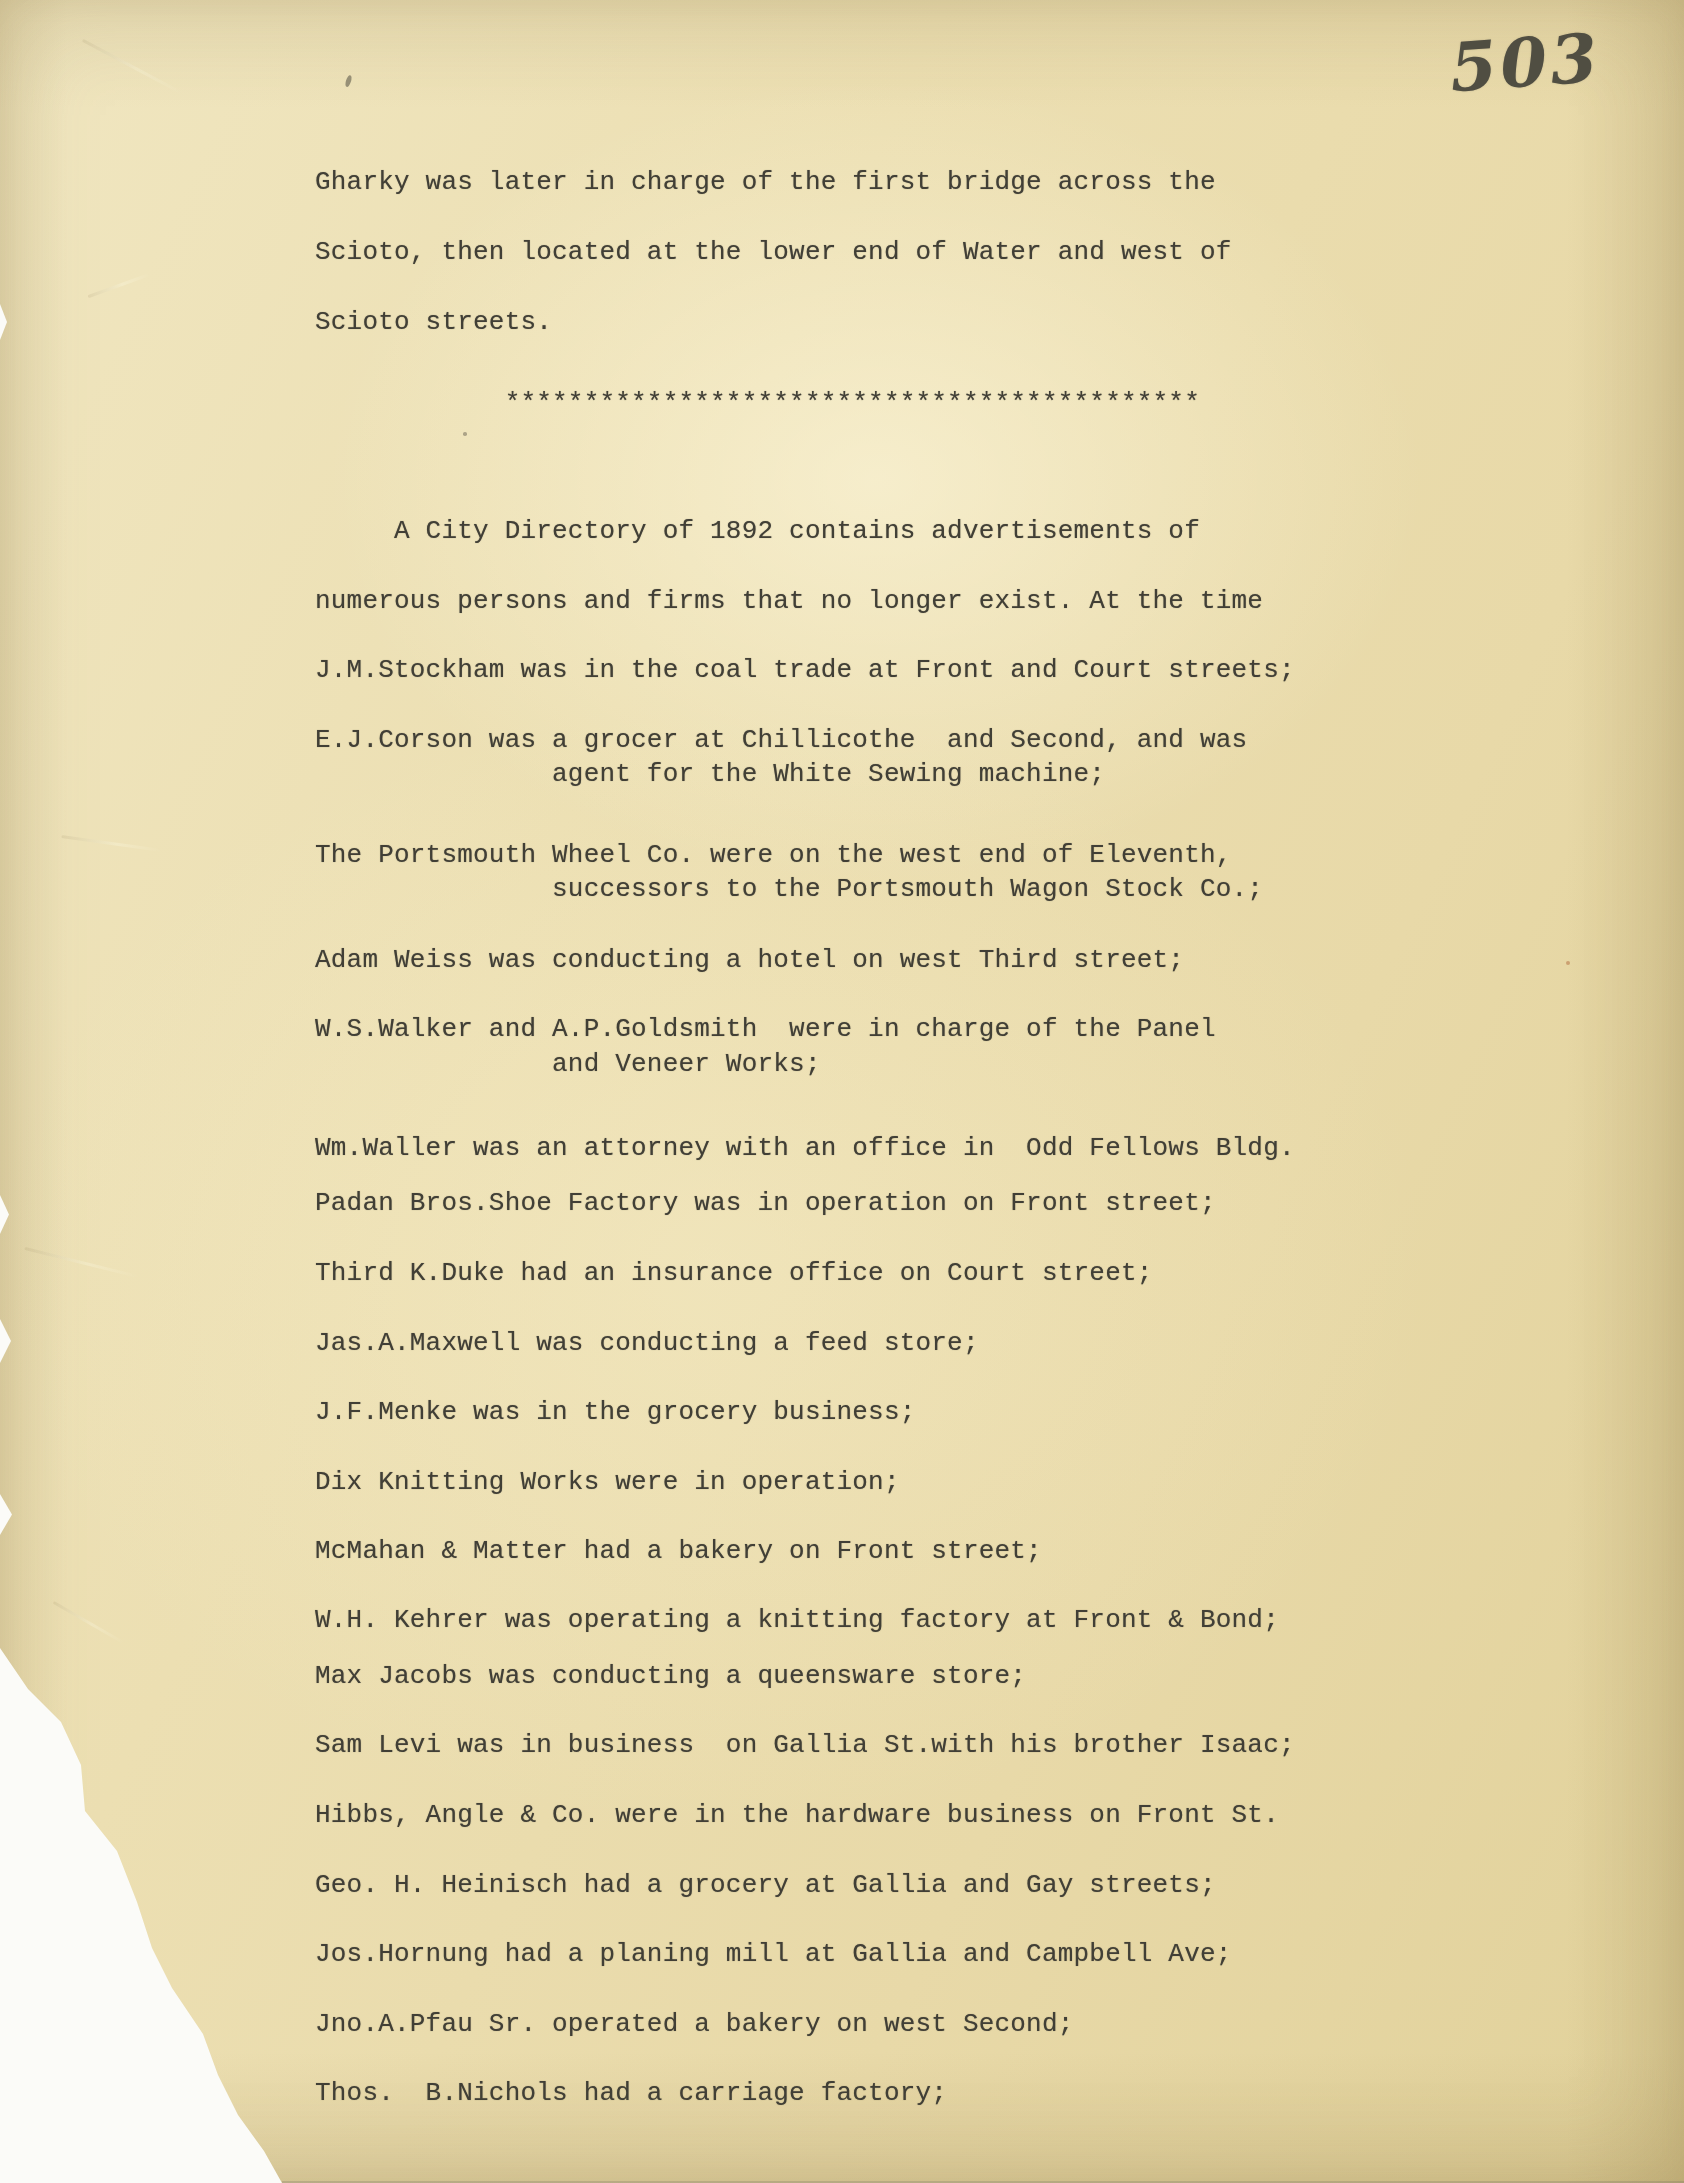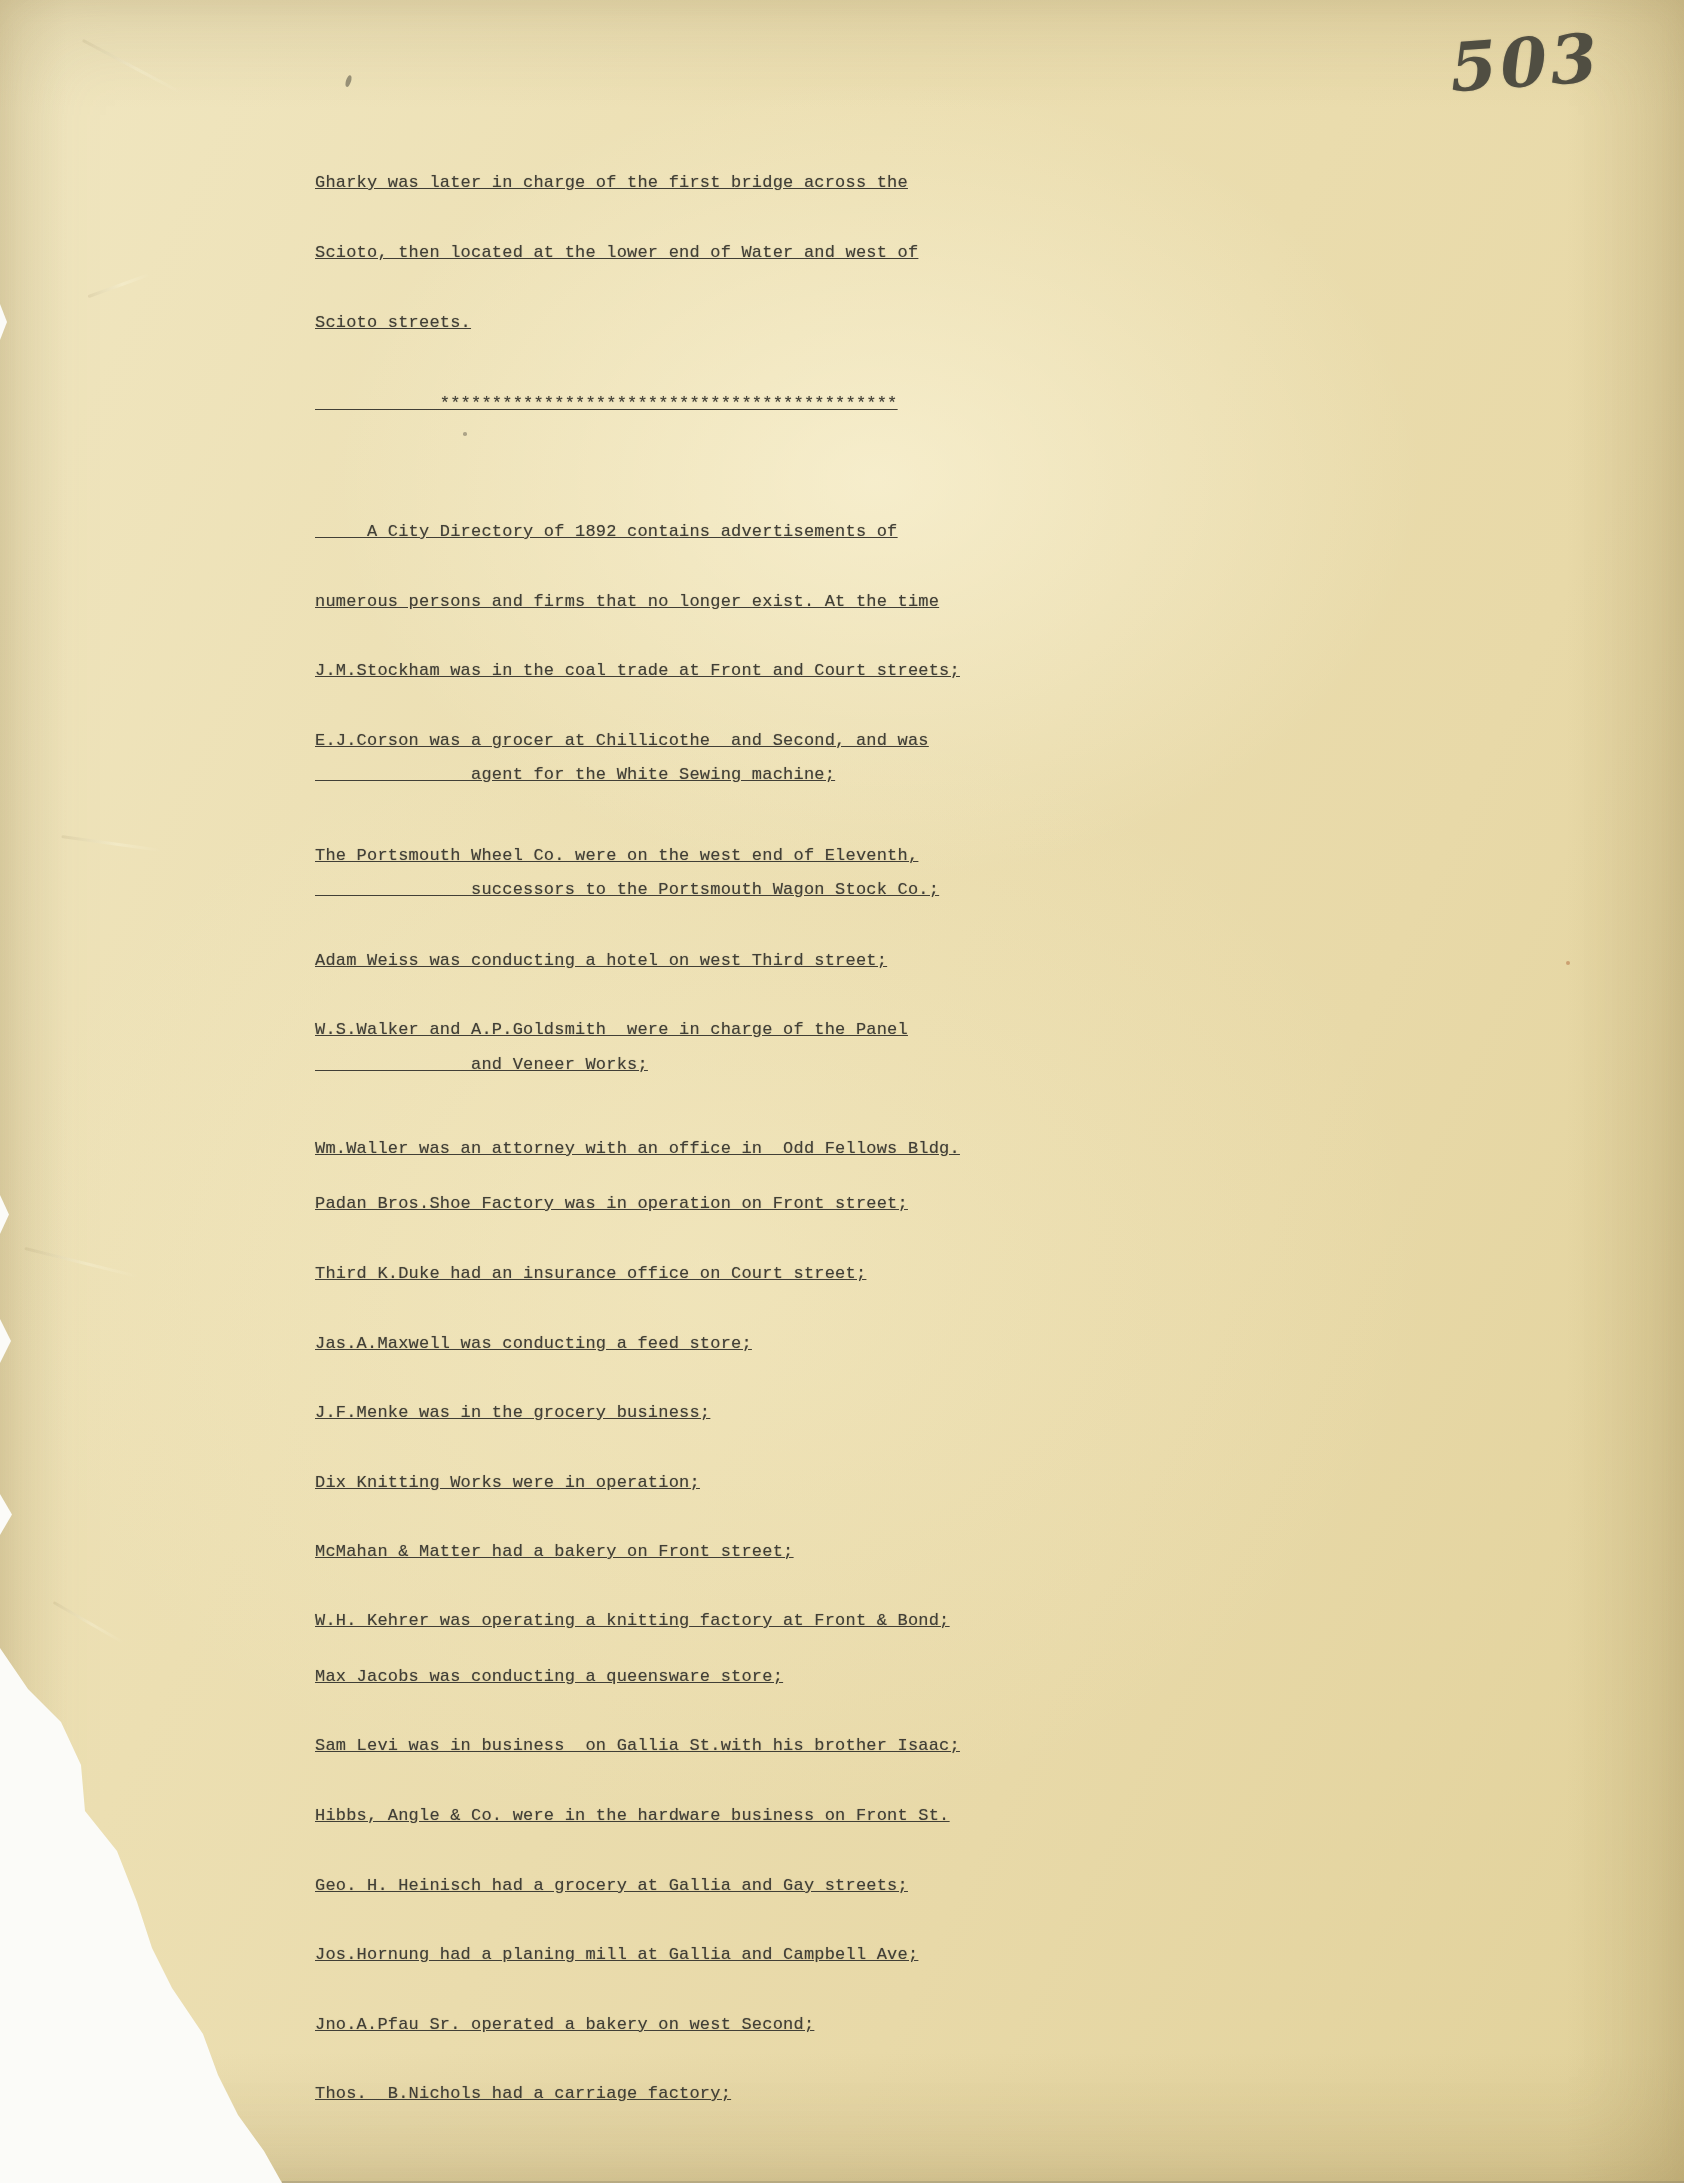--- a/index.html
+++ b/index.html
@@ -35,26 +35,25 @@
       linear-gradient(to bottom, rgba(165,145,95,0.10) 0%, rgba(165,145,95,0) 5%);
     box-shadow: inset 0 0 96px rgba(160,140,90,0.26), inset 0 0 23px rgba(170,150,100,0.14);
   }
 
   
   .typed-line {
     position: absolute;
     left: 315px;
     white-space: pre;
     font-family: "Liberation Mono", monospace;
-    font-size: 17px;
+    font-size: 26px;
     line-height: 31px;
     letter-spacing: 0.2px;
     color: #413f36;
     text-shadow: 0 0 1px rgba(66,63,53,0.50);
-    text-decoration: underline;
   }
 
   
   .page-number {
     position: absolute;
     left: 1450px;
     top: 23px;
     font-family: "DejaVu Serif", serif;
     font-style: italic;
     font-weight: bold;

